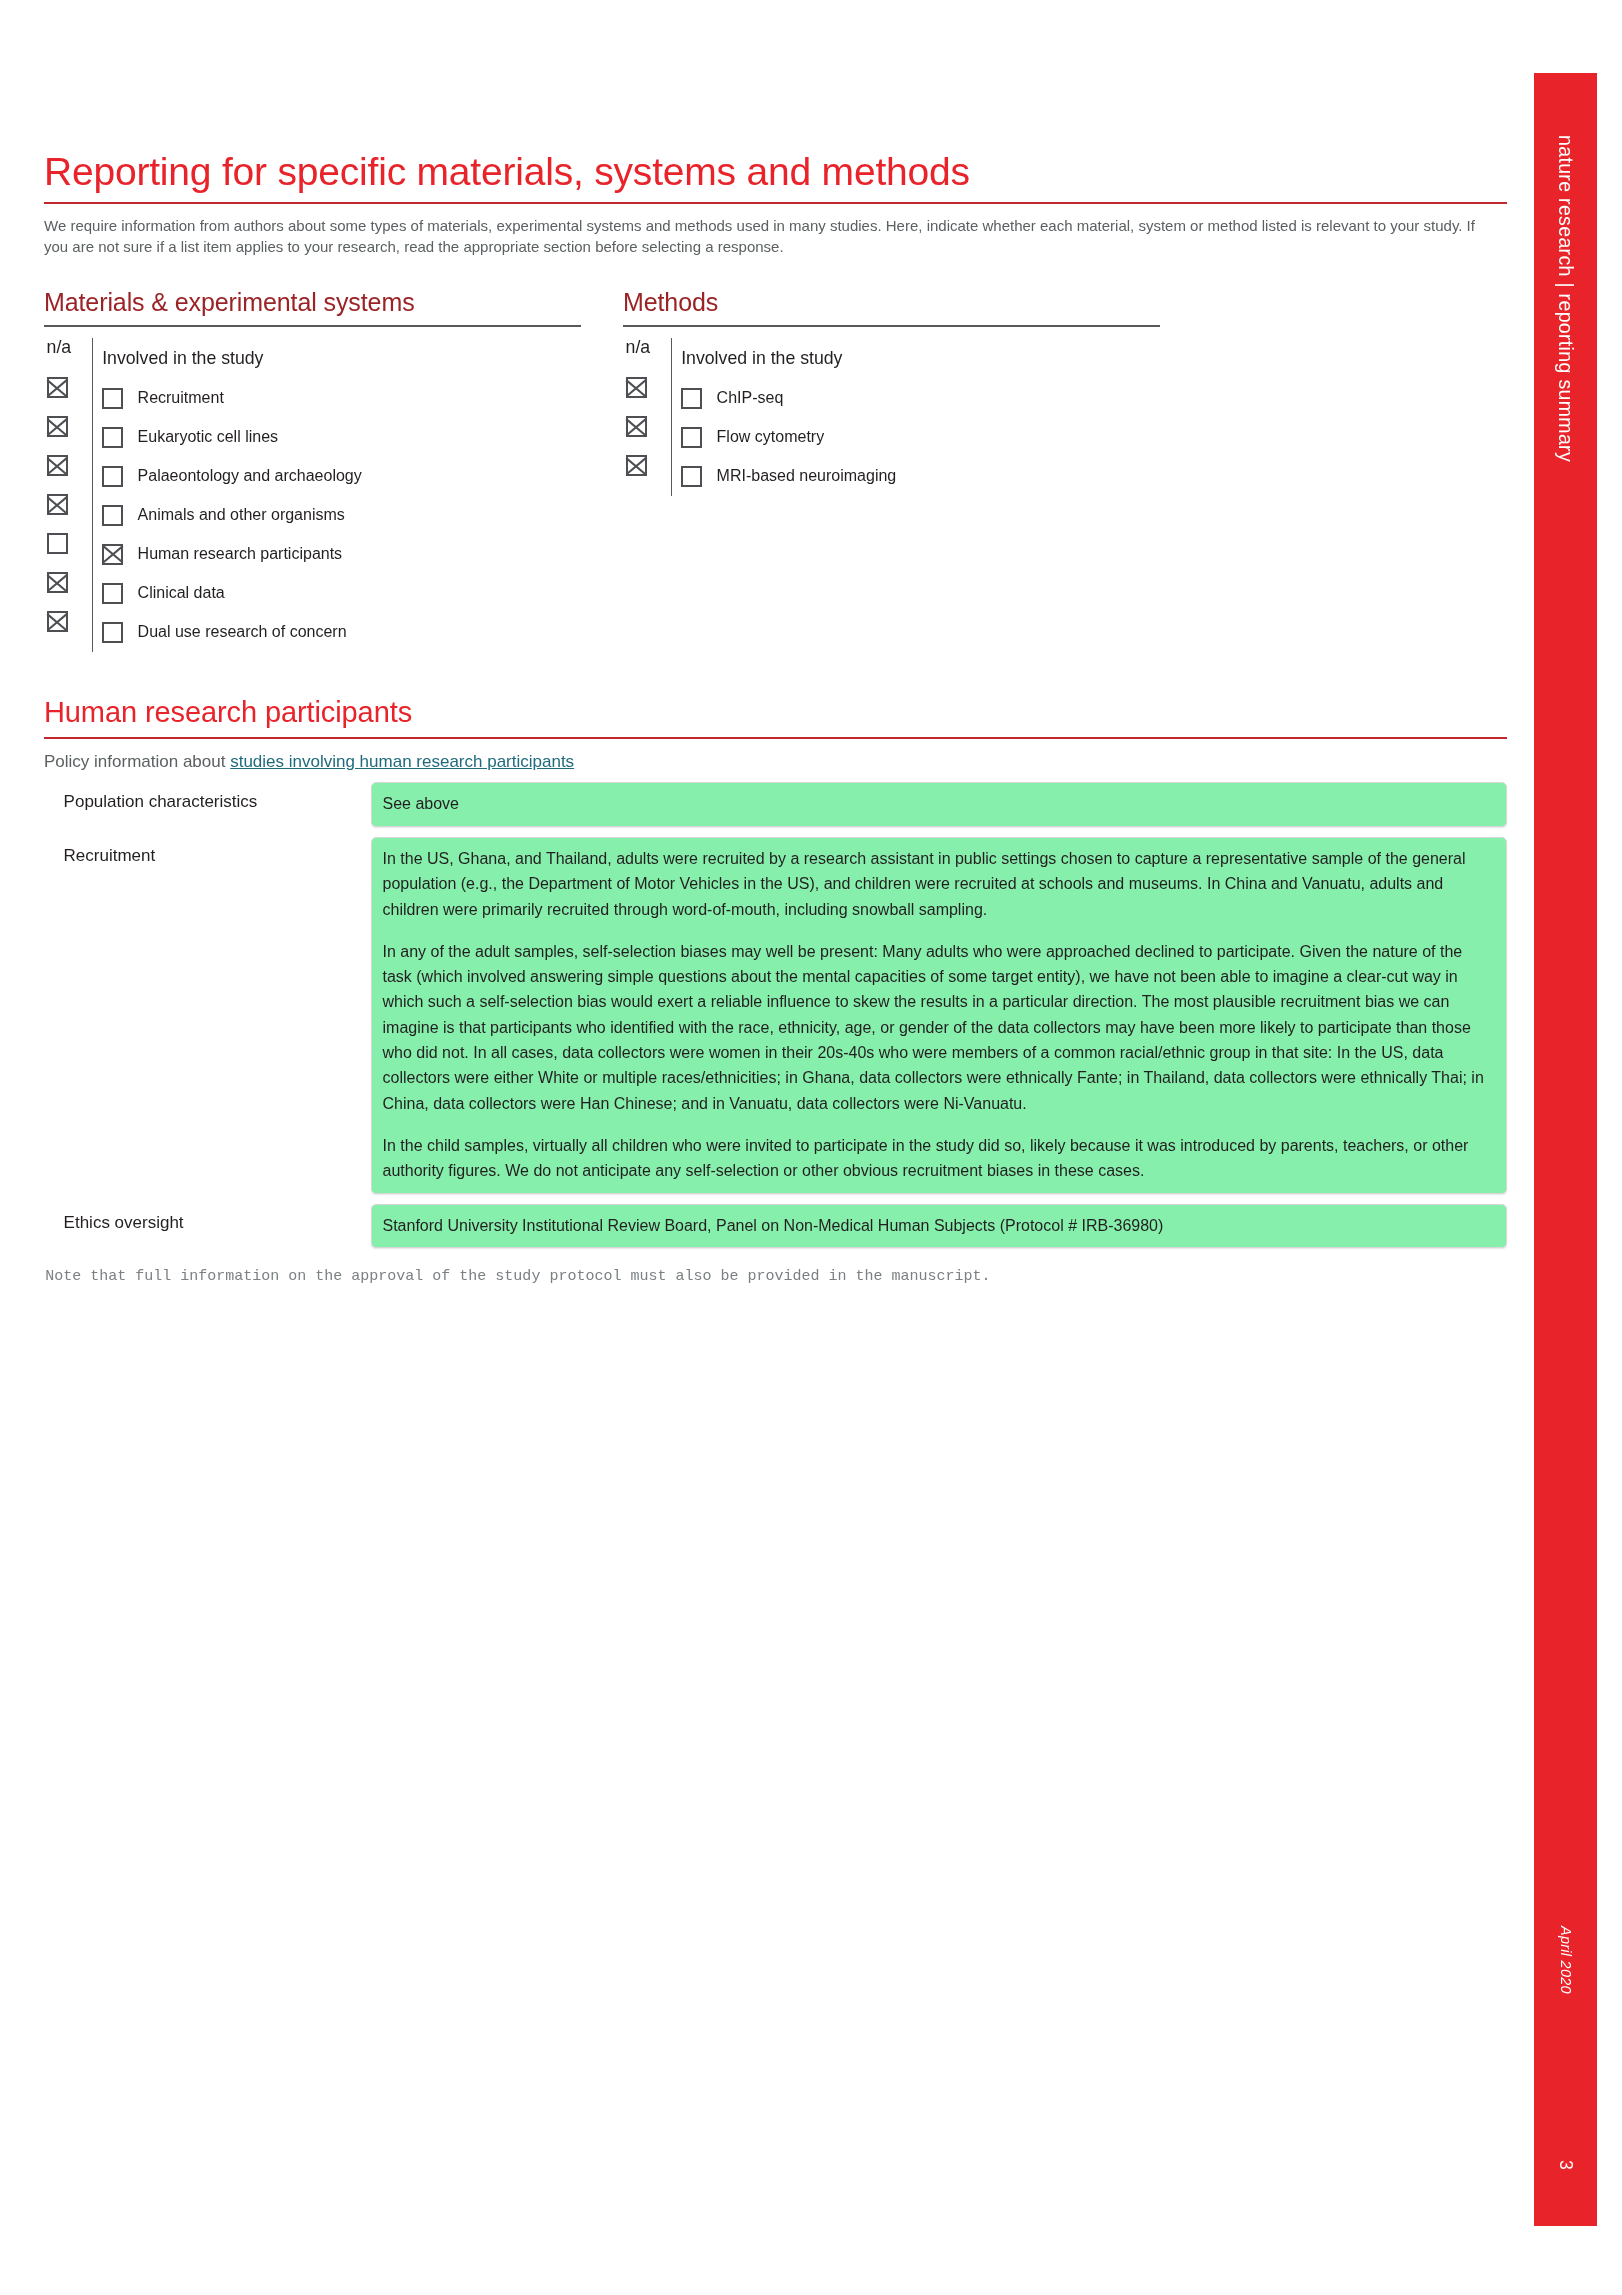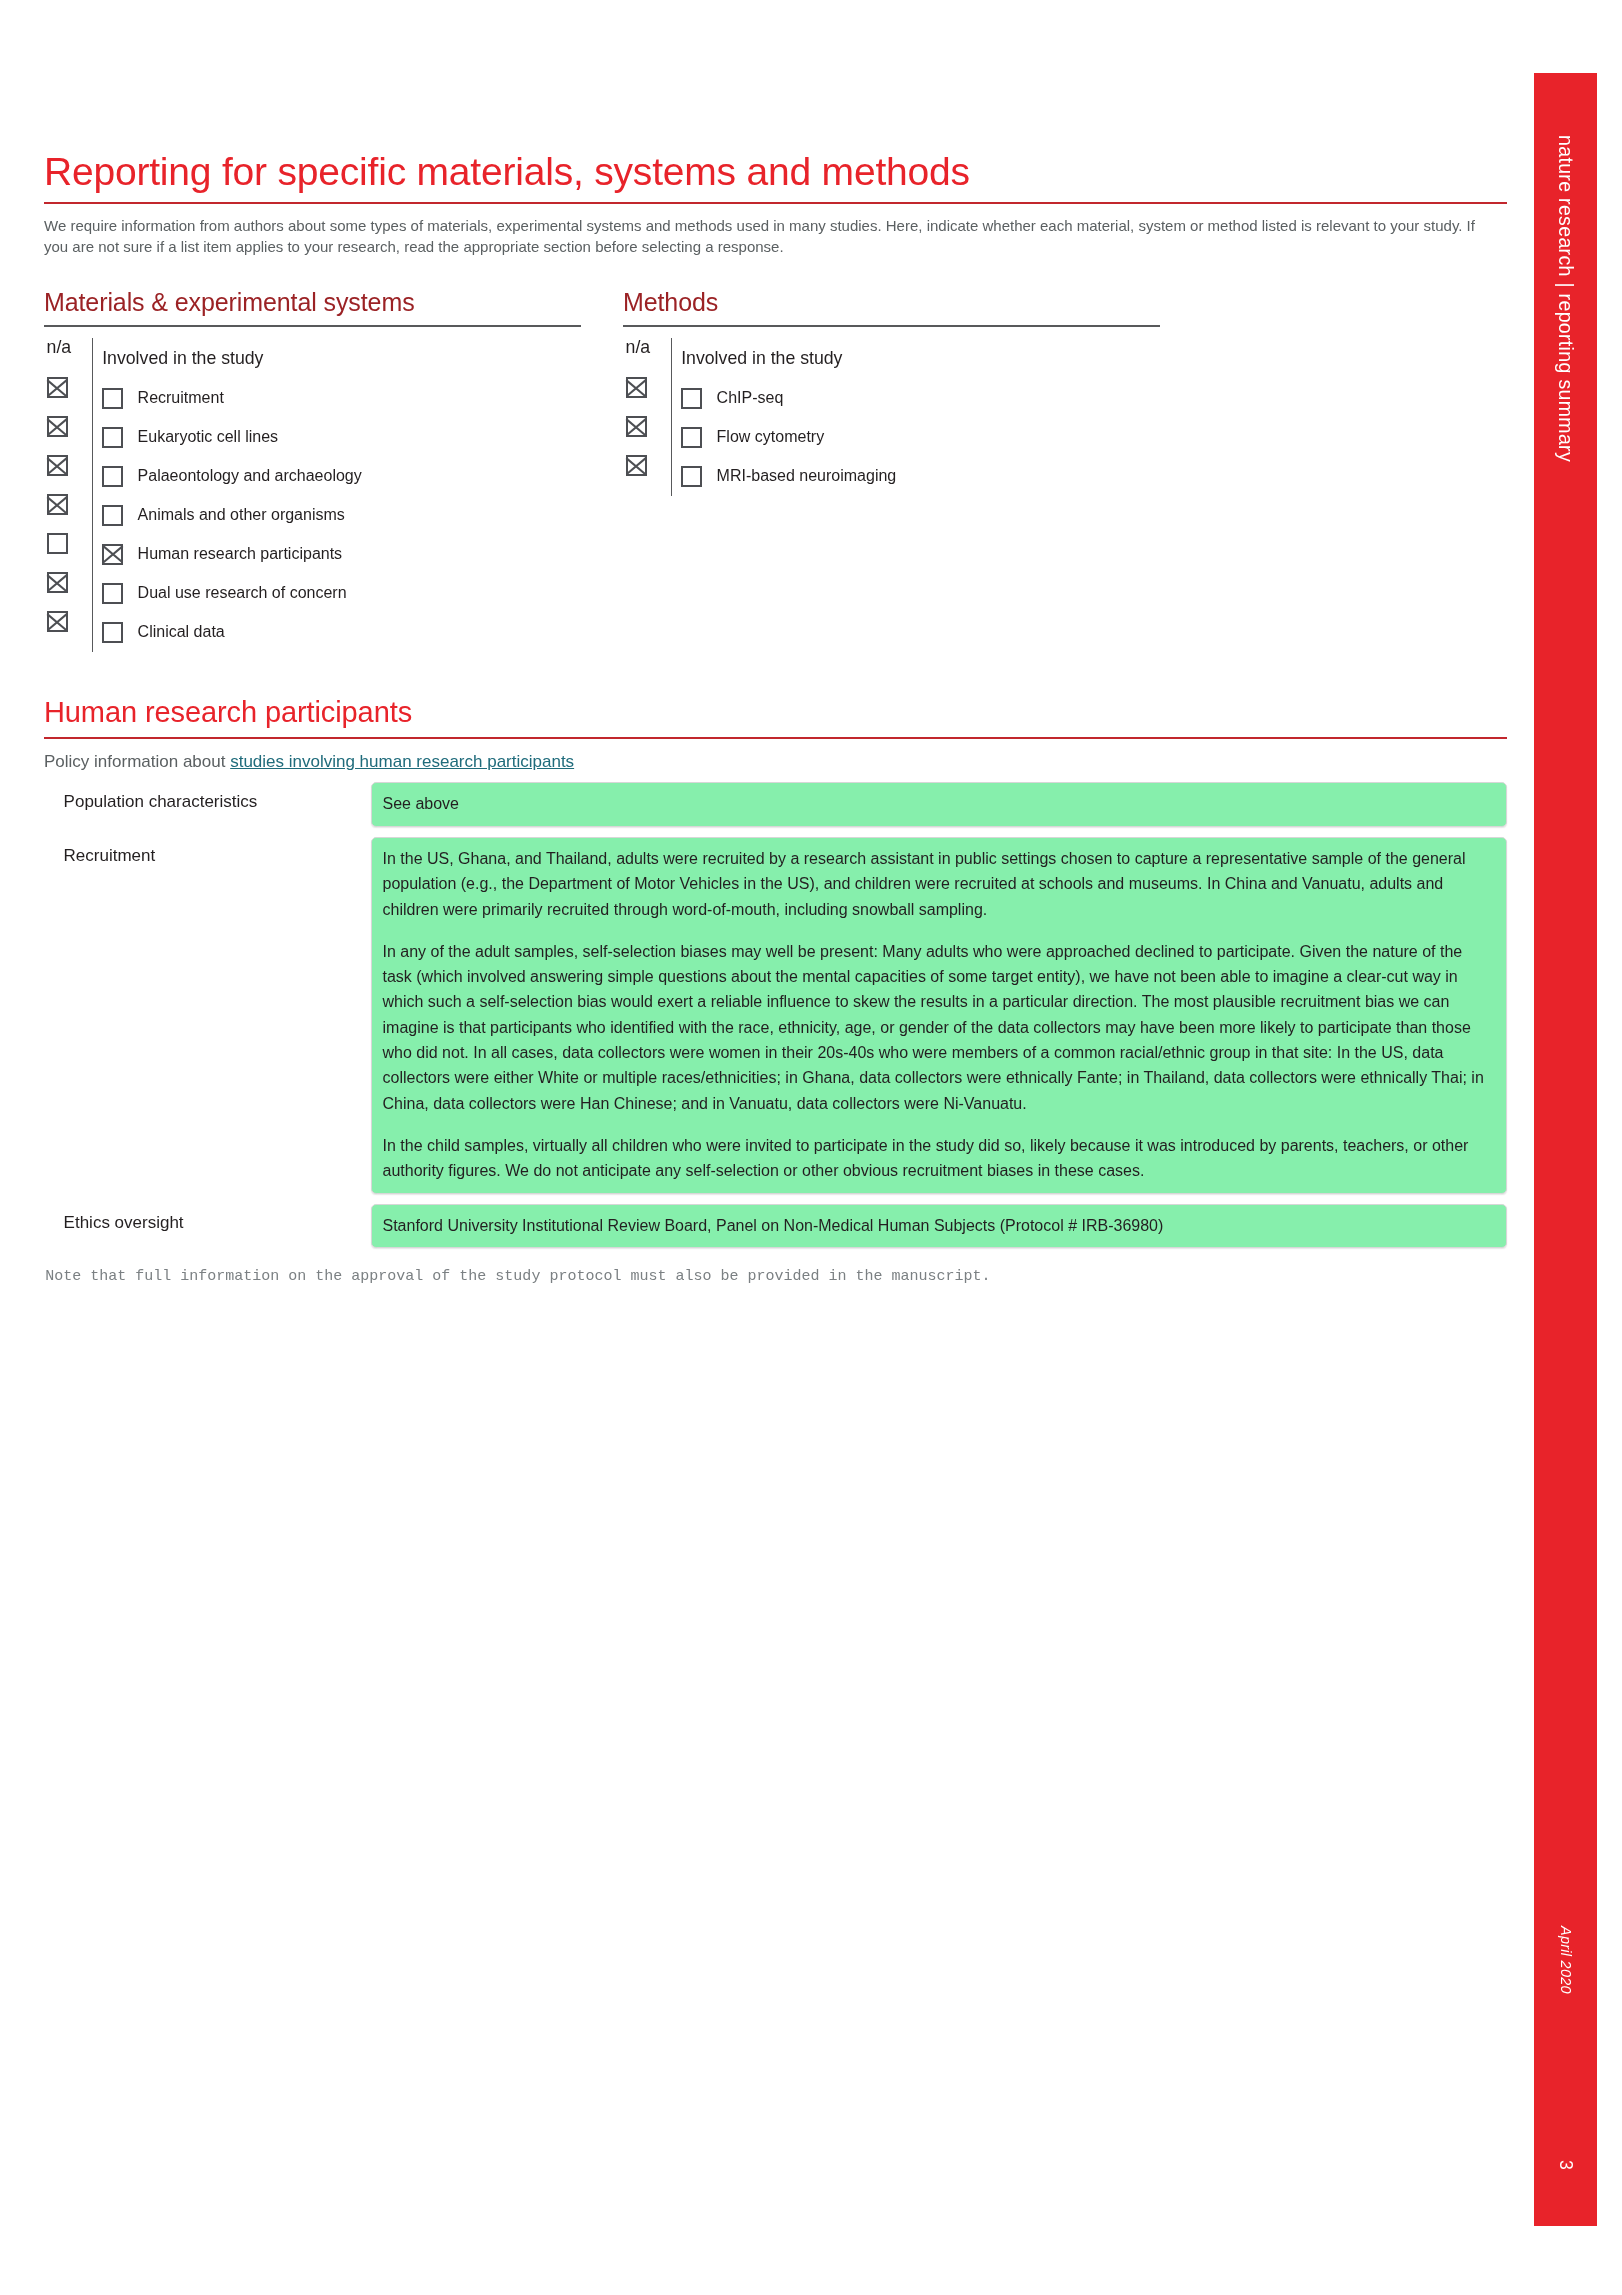--- a/index.html
+++ b/index.html
@@ -311,31 +311,31 @@
               <span class="item-label">Human research participants</span>
             </div>
           </div>
 
           <div class="trow">
             <div class="cell-na">
               <span class="cbx checked"></span>
             </div>
             <div class="cell-inv">
               <span class="cbx"></span>
+              <span class="item-label">Clinical data</span>
+            </div>
+          </div>
+
+          <div class="trow">
+            <div class="cell-na">
+              <span class="cbx checked"></span>
+            </div>
+            <div class="cell-inv">
+              <span class="cbx"></span>
               <span class="item-label">Dual use research of concern</span>
-            </div>
-          </div>
-
-          <div class="trow">
-            <div class="cell-na">
-              <span class="cbx checked"></span>
-            </div>
-            <div class="cell-inv">
-              <span class="cbx"></span>
-              <span class="item-label">Clinical data</span>
             </div>
           </div>
         </div>
       </div>
 
       <div class="col">
         <h3 class="col-title">Methods</h3>
         <hr class="col-rule">
         <div class="tbl">
           <div class="trow head-row">

